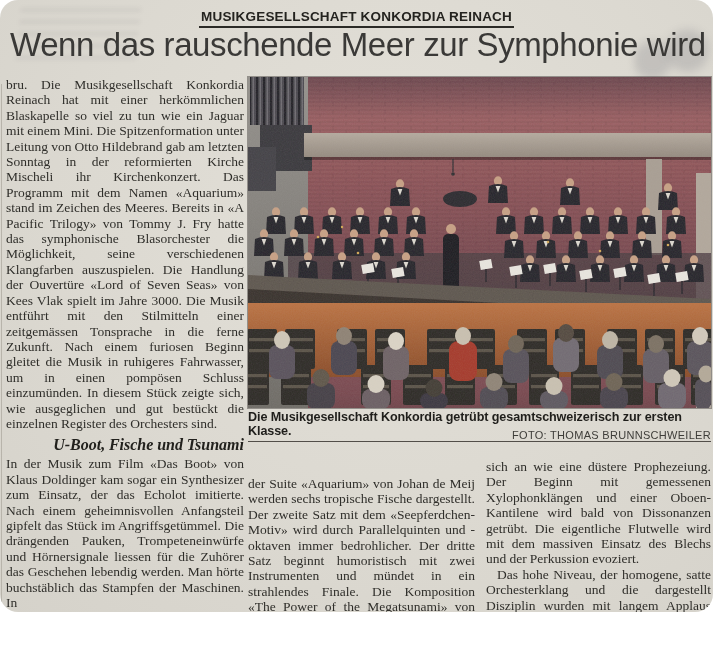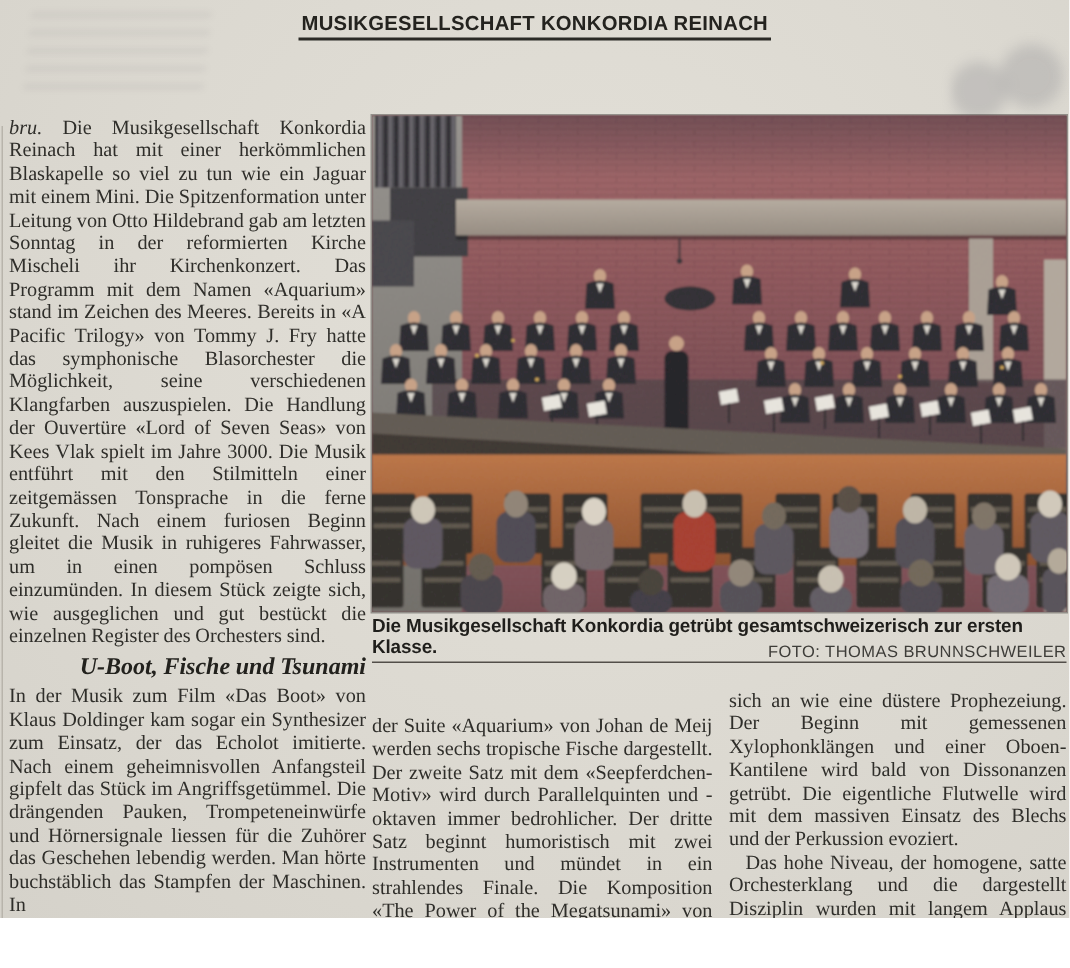--- a/index.html
+++ b/index.html
@@ -2,20 +2,21 @@
 <html lang="de"><head>
 <meta charset="utf-8">
 <style>
   html,body{margin:0;padding:0;}
   .page{
     position:relative; width:713px; height:612px; overflow:hidden;
     background:
       radial-gradient(ellipse at 55% 35%, #e3e0d8 0%, #dcd9d1 55%, #d5d2ca 100%);
     font-family:"Liberation Serif", serif;
     color:#2e2d2a;
+    border-radius:18px;
   }
   
   .bleed-tl{
     position:absolute; left:18px; top:8px; width:120px; height:58px;
     background:repeating-linear-gradient(180deg, rgba(110,105,115,.28) 0 4px, rgba(0,0,0,0) 4px 12px);
     filter:blur(2px); opacity:.35; transform:skewX(-6deg);
   }
   .bleed-tr{
     position:absolute; right:2px; top:22px; width:78px; height:64px;
     background:
@@ -38,21 +39,21 @@
   }
 
   .col{
     position:absolute; text-align:justify; font-size:13.5px; line-height:15.4px;
     color:#2f2e2a; hyphens:auto; -webkit-hyphens:auto; word-spacing:-.2px;
   }
   .col p{margin:0; padding:0;}
   #col1{left:6px; top:77px; width:238px;}
   #col2{left:248px; top:459px; width:227px;margin-top:17px;}
   #col3{left:486px; top:459px; width:225px;}
-  .lead-initials{font-style:italic;}
+  .lead-initials{}
   .subhead{
     font-weight:700; font-size:16px; line-height:16px;
     margin:6px 0 3px 0 !important; text-align:right; color:#22211d;font-style:italic;
   }
   .indent{text-indent:11px;}
 
   .photo{
     position:absolute; left:248px; top:77px; width:463px; height:331px;
     box-shadow:0 0 0 1px rgba(55,50,48,.45), inset 0 0 30px rgba(30,20,20,.25);
     background:#7c4b52;
@@ -81,20 +82,21 @@
 <div class="page">
 
   <div class="bleed-tl"></div>
   <div class="bleed-tr"></div>
   <div class="left-rule"></div>
 
   <div class="kicker-wrap">
     <span class="kicker">MUSIKGESELLSCHAFT KONKORDIA REINACH</span>
   </div>
 
+  <h1 class="headline" style="margin:0;">Wenn das rauschende Meer zur Symphonie wird</h1>
 
   <div class="col" id="col1">
     <p><span class="lead-initials">bru.</span> <span>Die Musikgesellschaft Konkordia Reinach hat mit einer herkömmlichen Blaskapelle so viel zu tun wie ein Jaguar mit einem Mini. Die Spitzenformation unter Leitung von Otto Hildebrand gab am letzten Sonntag in der reformierten Kirche Mischeli ihr Kirchenkonzert. Das Programm mit dem Namen «Aquarium» stand im Zeichen des Meeres. Bereits in «A Pacific Trilogy» von Tommy J. Fry hatte das symphonische Blasorchester die Möglichkeit, seine verschiedenen Klangfarben auszuspielen. Die Handlung der Ouvertüre «Lord of Seven Seas» von Kees Vlak spielt im Jahre 3000. Die Musik entführt mit den Stilmitteln einer zeitgemässen Tonsprache in die ferne Zukunft. Nach einem furiosen Beginn gleitet die Musik in ruhigeres Fahrwasser, um in einen pompösen Schluss einzumünden. In diesem Stück zeigte sich, wie ausgeglichen und gut bestückt die einzelnen Register des Orchesters sind.</span></p>
     <p class="subhead">U-Boot, Fische und Tsunami</p>
     <p>In der Musik zum Film «Das Boot» von Klaus Doldinger kam sogar ein Synthesizer zum Einsatz, der das Echolot imitierte. Nach einem geheimnisvollen Anfangsteil gipfelt das Stück im Angriffsgetümmel. Die drängenden Pauken, Trompeteneinwürfe und Hörnersignale liessen für die Zuhörer das Geschehen lebendig werden. Man hörte buchstäblich das Stampfen der Maschinen. In</p>
   </div>
 
   <figure class="photo" style="margin:0;">
     <svg width="463" height="331" viewBox="0 0 463 331">
       <defs>

